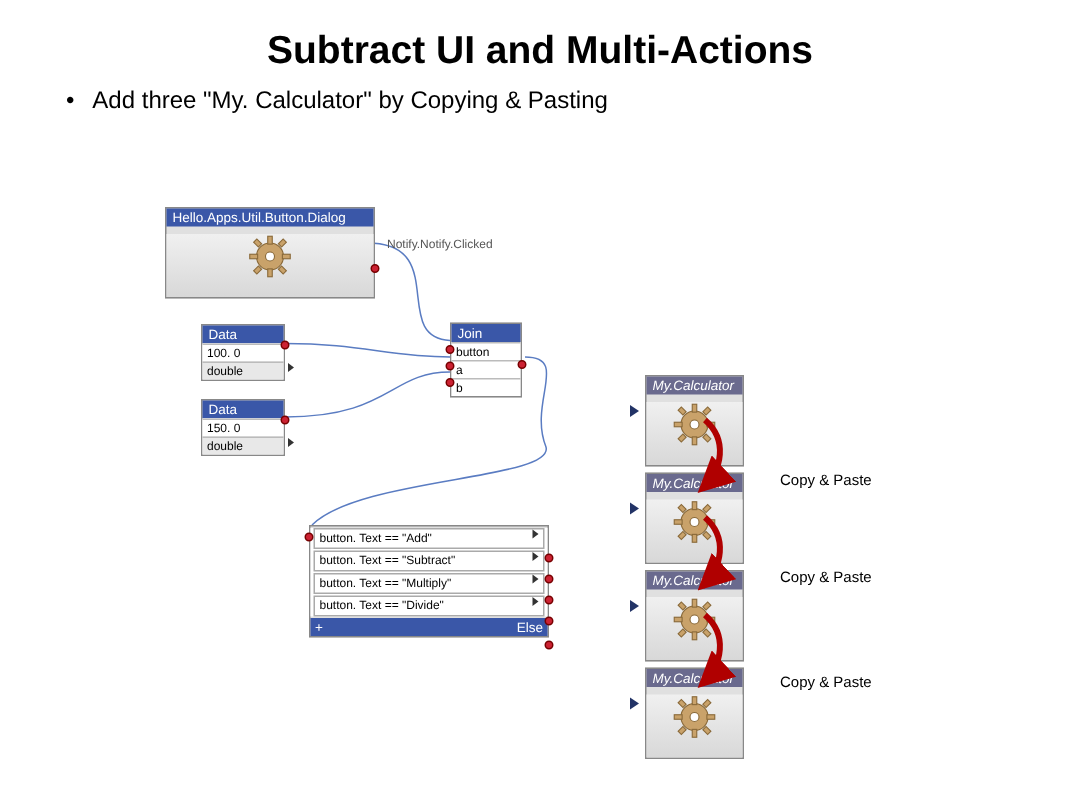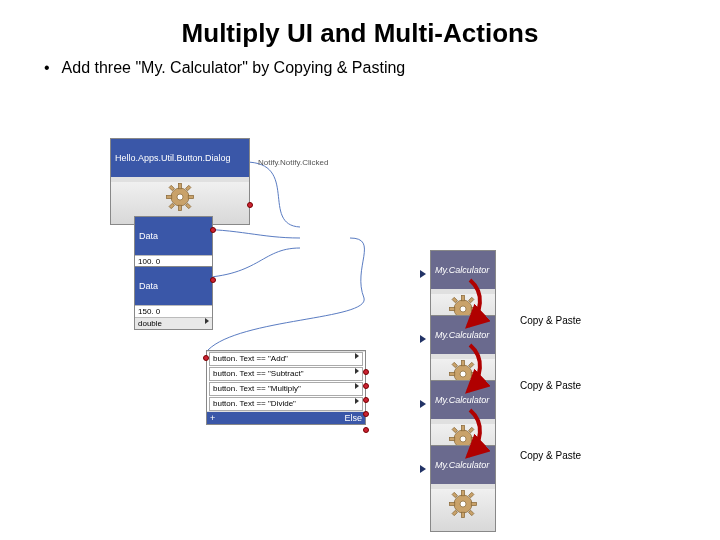--- a/index.html
+++ b/index.html
@@ -39,34 +39,34 @@
   }
   .node {
     position: absolute;
     border: 1px solid #888;
     background: #e0e0e0;
     font-size: 9px;
   }
   .node .hdr {
     background: #3a57a8;
     color: #fff;
-    padding: 14px 4px;
+    padding: 1px 4px;
     font-size: 9px;
     white-space: nowrap;
   }
   .node .body {
     position: relative;
     background: linear-gradient(#f0f0f0, #d8d8d8);
   }
   .gear {
     width: 30px; height: 30px;
     margin: 5px auto;
     display: block;
   }
-  .data-node { width: 79px; }
+  .data-node { width: 56px; }
   .data-node .body { padding: 0; }
   .data-row {
     background: #fff;
     border-top: 1px solid #bbb;
     padding: 0 3px;
     font-size: 8px;
     line-height: 11px;
     display: flex;
     justify-content: space-between;
   }
@@ -136,21 +136,21 @@
     border-top: 3px solid transparent;
     border-bottom: 3px solid transparent;
     border-left: 4px solid #333;
     margin-left: 2px;
     vertical-align: middle;
   }
 </style>
 </head>
 <body>
 
-<div class="title">Multiply UI and Multi-Actions</div>
+<div class="title">Subtract UI and Multi-Actions</div>
 <div class="bullet">
   <span class="dot">•</span>
   <span>Add three "My. Calculator" by Copying &amp; Pasting</span>
 </div>
 
 <div class="canvas">
 
   <svg class="wires">
     <g stroke="#5a7cc2" stroke-width="1" fill="none">
       <path d="M245 42 C300 42 260 105 300 107"></path>
@@ -203,20 +203,32 @@
           <span>150. 0</span>
         </div>
       <div class="data-row dd">
           <span>double</span>
           <span class="tri"></span>
         </div>
     </div>
     <span class="port-dot" style="right:-4px; top:10px;"></span>
   </div>
 
+  <div class="node join-node" style="left:300px; top:95px;">
+    <div class="hdr">Join</div>
+    <div class="body">
+      <div class="join-row">button</div>
+      <div class="join-row">a</div>
+      <div class="join-row">b</div>
+    </div>
+    <span class="port-dot" style="left:-4px; top:14px;"></span>
+    <span class="port-dot" style="left:-4px; top:25px;"></span>
+    <span class="port-dot" style="left:-4px; top:36px;"></span>
+    <span class="port-dot" style="right:-4px; top:24px;"></span>
+  </div>
 
   <div class="node if-node" style="left:206px; top:230px;">
     <div class="body">
       <div class="if-row">
           <span>button. Text == "Add"</span>
           <span class="tri"></span>
         </div>
       <div class="if-row">
           <span>button. Text == "Subtract"</span>
           <span class="tri"></span>

